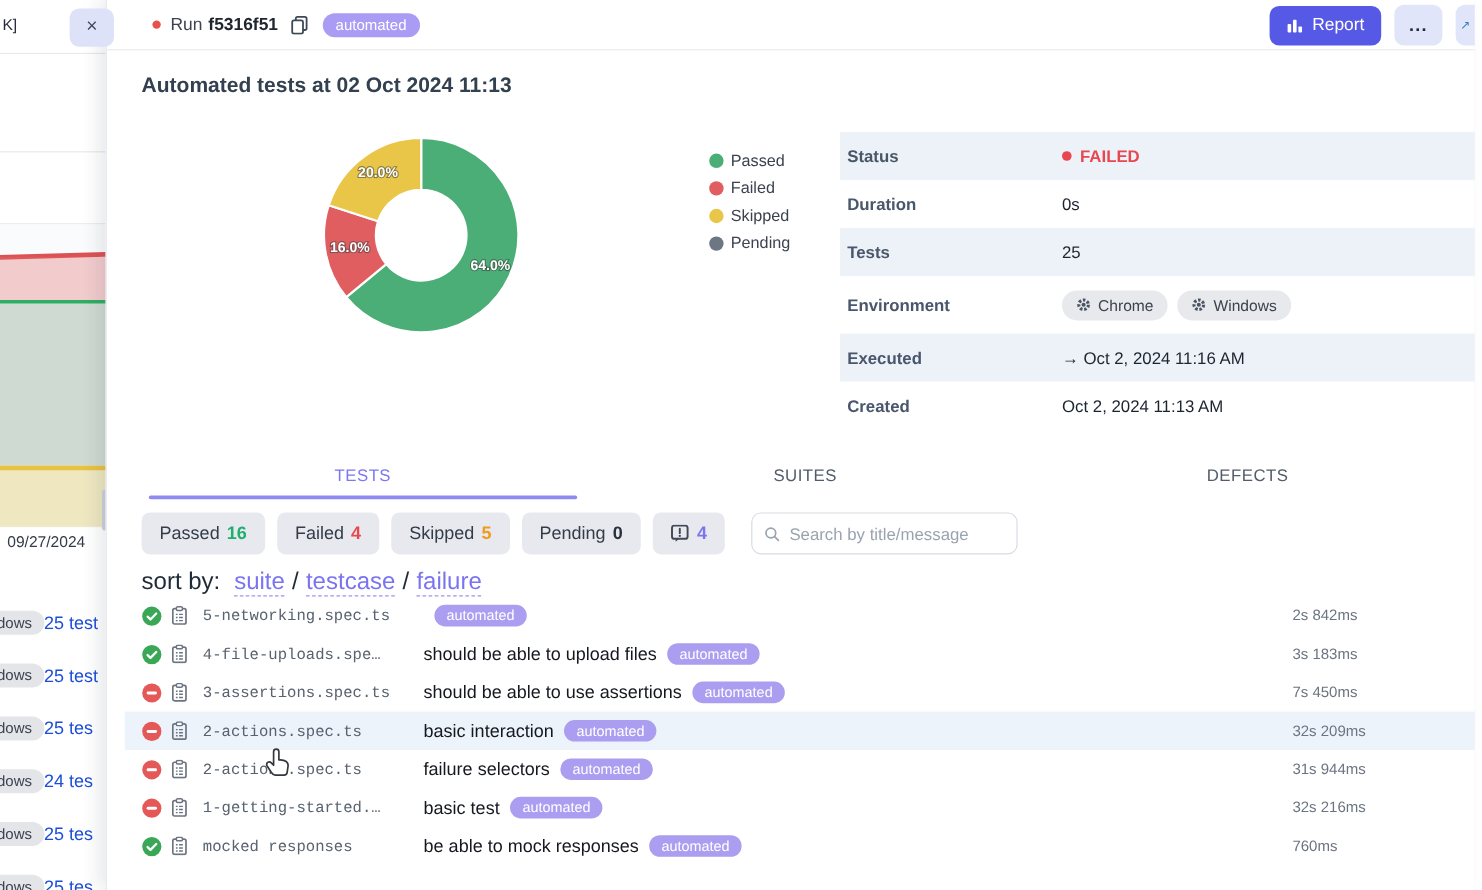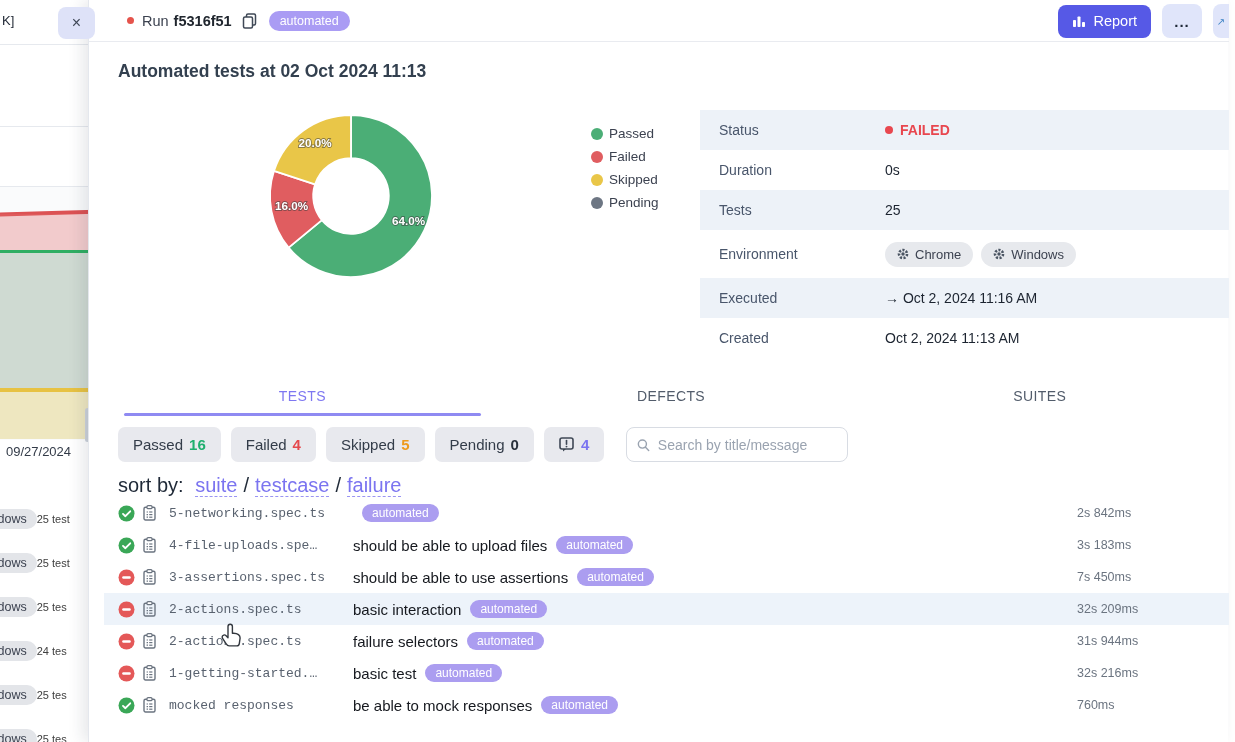--- a/index.html
+++ b/index.html
@@ -16,21 +16,21 @@
   .band-red        { position:absolute; left:0; top:27px; width:95px; height:36px; background:rgba(228,106,106,.33); }
   .band-green-line { position:absolute; left:0; top:63px; width:95px; height:3px; background:#2fae63; }
   .band-green      { position:absolute; left:0; top:66px; width:95px; height:135px; background:rgba(125,158,133,.35); }
   .band-yellow-line{ position:absolute; left:0; top:201px; width:95px; height:4px; background:#e7c243; }
   .band-yellow     { position:absolute; left:0; top:205px; width:95px; height:47px; background:rgba(222,203,110,.42); }
   .scroll-thumb { position:absolute; left:85px; top:221px; width:5px; height:34px; background:#ccd2da; border-radius:3px; }
   .bg-date { position:absolute; left:6px; top:444px; font-size:13px; color:#333b48; }
   .bg-run-row { position:absolute; left:0; width:95px; height:26px; display:flex; align-items:center; }
   .env-pill-sm { background:#e3e5e9; color:#3c4250; font-size:12.5px; border-radius:11px;
                  padding:3px 10px; margin-left:-34px; white-space:nowrap; }
-  .bg-run-count { font-size:11px; color:#404040; margin-left:0; white-space:nowrap; }
+  .bg-run-count { font-size:15px; color:#1d4ed8; margin-left:0; white-space:nowrap; }
 
   
   .close-btn { position:absolute; left:58px; top:7px; width:37px; height:32px; background:#dee2f8;
                border:none; border-radius:8px; font-size:16px; color:#3f4756; cursor:pointer;
                display:flex; align-items:center; justify-content:center; z-index:30; }
 
   
   .panel { position:absolute; left:88px; top:0; width:1140px; height:742px; background:#fff;
            box-shadow:-6px 0 14px rgba(30,40,60,.10); border-left:1px solid #e4e7ed; }
 
@@ -60,21 +60,21 @@
   .legend { position:absolute; left:502px; top:122px; }
   .legend-item { display:flex; align-items:center; height:23px; }
   .legend-dot { width:12px; height:12px; border-radius:50%; margin-right:6px; flex:none; }
   .legend-text { font-size:13.5px; color:#3c4250; }
 
   
   .details { position:absolute; left:611px; top:110px; width:529px; }
   .detail-row { display:flex; align-items:center; min-height:40px; }
   .detail-row.striped { background:#edf2f8; }
   .detail-row.tall { min-height:48px; }
-  .detail-label { width:185px; padding-left:19px; font-size:14px; font-weight:normal; color:#49566b; flex:none; }
+  .detail-label { width:185px; padding-left:6px; font-size:14px; font-weight:bold; color:#49566b; flex:none; }
   .detail-value { font-size:14px; color:#1c2430; display:flex; align-items:center; gap:8px; }
   .status-failed { color:#e8474f; font-weight:bold; display:flex; align-items:center; gap:7px; }
   .status-dot { width:8px; height:8px; border-radius:50%; background:#e8474f; }
   .env-pill { background:#e7e9ed; color:#3c4250; font-size:13px; border-radius:13px; padding:5px 12px;
               display:flex; align-items:center; gap:6px; }
 
   
   .tabs { position:absolute; left:29px; top:378px; width:1106px; display:flex; }
   .tab { flex:1; text-align:center; font-size:14px; letter-spacing:.4px; color:#525c6b;
          padding:10px 0 12px; cursor:pointer; position:relative; }
@@ -267,22 +267,22 @@
       <span class="detail-value">→ Oct 2, 2024 11:16 AM</span>
     </div>
     <div class="detail-row">
       <span class="detail-label">Created</span>
       <span class="detail-value">Oct 2, 2024 11:13 AM</span>
     </div>
   </div>
 
   <div class="tabs">
     <div class="tab active">TESTS</div>
+    <div class="tab">SUITES</div>
     <div class="tab">DEFECTS</div>
-    <div class="tab">SUITES</div>
   </div>
 
   <div class="filters">
     <button class="chip">
       <span>Passed</span>
       <span class="chip-count" style="color: rgb(31, 175, 110);">16</span>
     </button>
     <button class="chip">
       <span>Failed</span>
       <span class="chip-count" style="color: rgb(229, 72, 77);">4</span>

